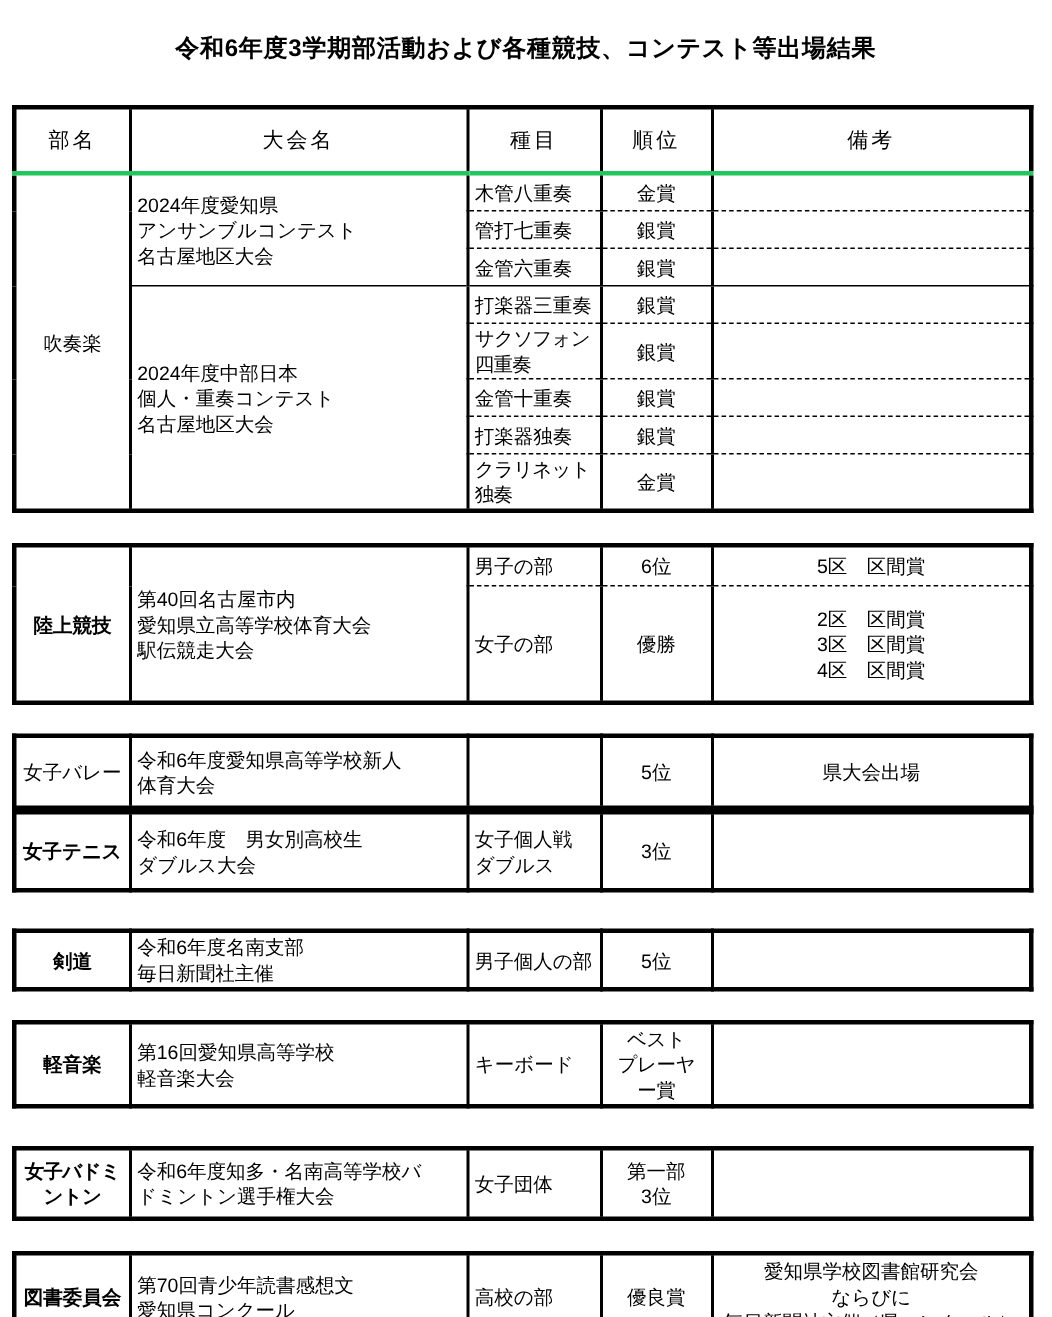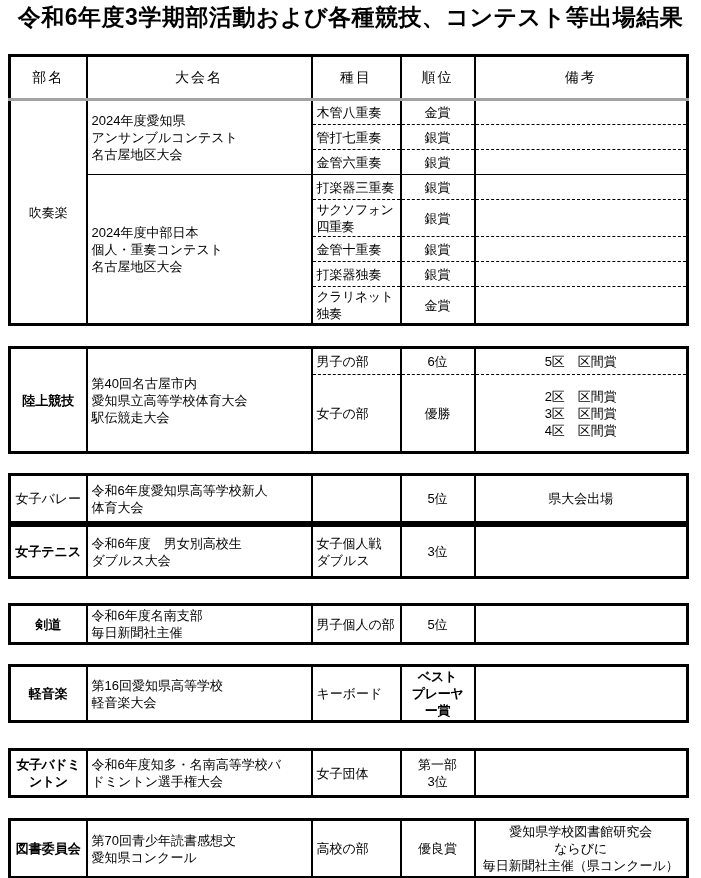--- a/index.html
+++ b/index.html
@@ -2,46 +2,46 @@
 <html><head>
 <meta charset="utf-8">
 <style>
   html,body { margin:0; padding:0; }
   body {
     width:701px; height:878px; background:#ffffff; color:#000000;
     font-family:"Liberation Sans","DejaVu Sans",sans-serif;
     overflow:hidden;
   }
   .title {
-    padding-top:4px; text-align:center; font-weight:bold;
-    font-size:23px; line-height:26px; letter-spacing:0.5px;
+    padding-top:20px; text-align:center; font-weight:bold;
+    font-size:16px; line-height:26px; letter-spacing:0.5px;
   }
   table.tbl {
     border-collapse:collapse; table-layout:fixed;
     margin-left:8px; border:3px solid #000;
   }
   .w1{width:77px} .w2{width:225px} .w3{width:89px} .w4{width:74px} .w5{width:213px}
   .tbl td {
     border-left:2px solid #000; border-right:2px solid #000;
     font-size:13px; padding:1px 4px; vertical-align:middle;
     white-space:pre-line; overflow:hidden; line-height:17px;
   }
   tr.hdr td {
-    border-bottom:3px solid #a3a3a3; font-size:14px; text-align:center;
+    border-bottom:3px solid #22c55e; font-size:14px; text-align:center;
     padding:0; letter-spacing:2px;
   }
   tr.rsep td { border-top:1px dashed #000; }
   tr.gsep td { border-top:1px solid #000; }
   .c-club  { text-align:center; padding:0 1px; }
   .c-rank  { text-align:center; padding:0 1px; }
   .c-comp  { text-align:left; }
   .c-event { text-align:left; padding:1px 3px; }
   .c-rem   { text-align:center; }
   .small   { font-size:10px; letter-spacing:-0.5px; padding:0 2px; }
-  .tiny    { font-size:10px; line-height:12px; letter-spacing:-0.3px;font-weight:bold; }
+  .tiny    { font-size:10px; line-height:12px; letter-spacing:-0.3px; }
   .vtop    { vertical-align:top; }
   .lh26    { line-height:26px; }
   .lh16    { line-height:16px; }
   
   .h44{height:44px} .h25{height:25px} .h27{height:27px} .h78{height:78px}
   .h48{height:48px} .h52{height:52px} .h45{height:30px}
   .h47{height:47px} .h58{height:58px}
   
   .t-main{margin-top:24px} .t-track{margin-top:20px} .t-volley{margin-top:19px}
   .t-tennis{} .t-kendo{margin-top:24px} .t-band{margin-top:19px}

